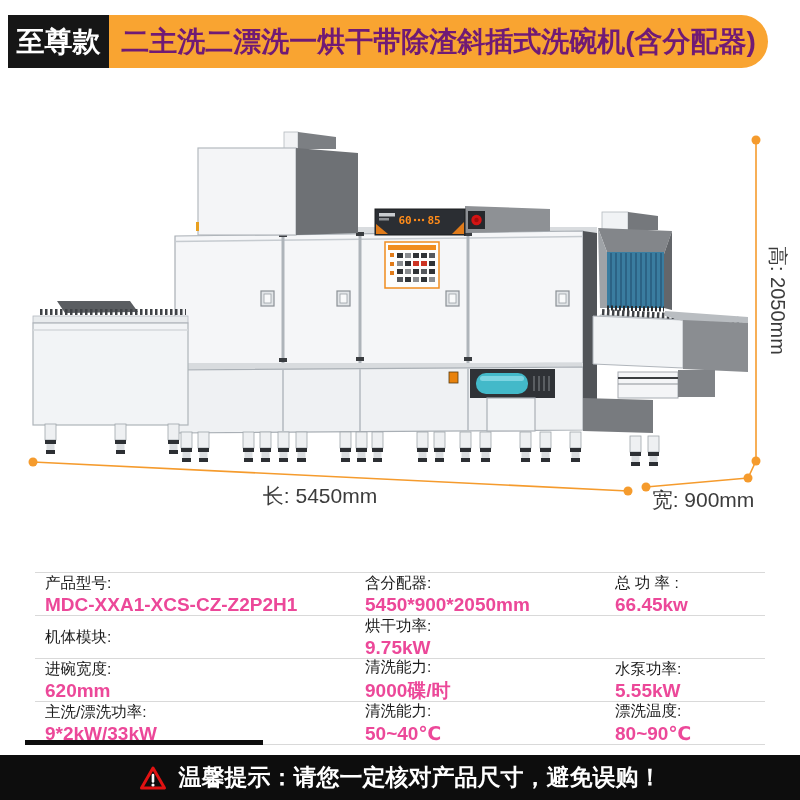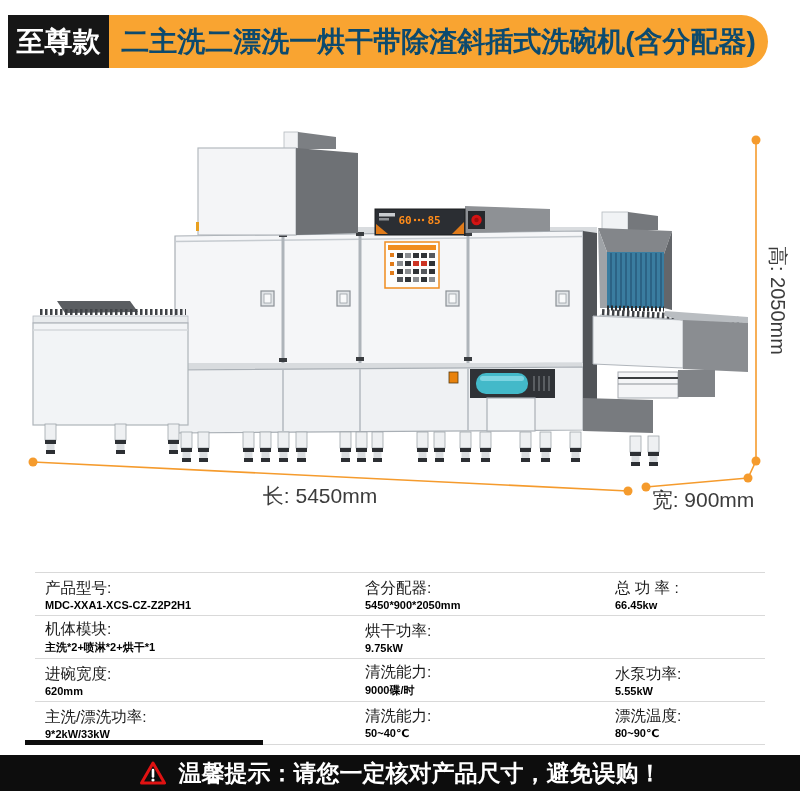--- a/index.html
+++ b/index.html
@@ -10,41 +10,41 @@
   
   .hdr{position:absolute;top:15px;left:8px;width:760px;height:46px;display:flex;}
   .hdr-badge{
     width:101px;height:53px;background:#161616;color:#fff;display:flex;
     align-items:center;justify-content:center;font-size:28px;font-weight:800;flex:0 0 auto;
   }
   .hdr-banner{
     flex:1;height:53px;background:#F9A431;border-radius:0 27px 27px 0;
     display:flex;align-items:center;justify-content:center;
   }
-  .hdr-banner span{font-size:28px;font-weight:800;color:#0c4a6e;letter-spacing:0px;white-space:nowrap;}
+  .hdr-banner span{font-size:28px;font-weight:800;color:#701a75;letter-spacing:0px;white-space:nowrap;}
   
   .stage{position:absolute;left:0;top:0;width:800px;height:800px;}
   
   .spec{
     position:absolute;left:35px;top:572px;width:730px;
     border-top:1px solid #d9d9d9;
   }
   .spec-row{
     height:42px;display:flex;align-items:center;border-bottom:1px solid #d9d9d9;
   }
   .cell{display:flex;align-items:baseline;white-space:nowrap;flex-direction:column;}
   .c1{width:330px;padding-left:10px;box-sizing:border-box;}
   .c2{width:250px;}
   .c3{width:140px;}
   .lbl{font-size:15.5px;color:#1c1c1c;margin-right:6px;}
-  .val{font-size:11px;color:#000000;font-weight:700;}
+  .val{font-size:19px;color:#ec4899;font-weight:700;}
   .divider-bar{position:absolute;left:25px;top:740px;width:238px;height:5px;background:#0e0e0e;}
   
   .footer{
-    position:absolute;left:0;top:755px;width:800px;height:36px;background:#0d0d0d;
+    position:absolute;left:0;top:755px;width:800px;height:45px;background:#0d0d0d;
     display:flex;align-items:center;justify-content:center;gap:12px;
   }
   .footer-text{color:#ffffff;font-size:23px;font-weight:700;white-space:nowrap;}
 </style>
 </head>
 <body>
 
 <div class="hdr">
   <div class="hdr-badge">至尊款</div>
   <div class="hdr-banner">
@@ -263,21 +263,20 @@
       <span class="val">5450*900*2050mm</span>
     </div>
     <div class="cell c3">
       <span class="lbl">总 功 率 :</span>
       <span class="val">66.45kw</span>
     </div>
   </div>
   <div class="spec-row">
     <div class="cell c1">
       <span class="lbl">机体模块:</span>
-      <span class="val">主洗*2+喷淋*2+烘干*1</span>
     </div>
     <div class="cell c3">
       <span class="lbl">烘干功率:</span>
       <span class="val">9.75kW</span>
     </div>
   </div>
   <div class="spec-row">
     <div class="cell c1">
       <span class="lbl">进碗宽度:</span>
       <span class="val">620mm</span>

